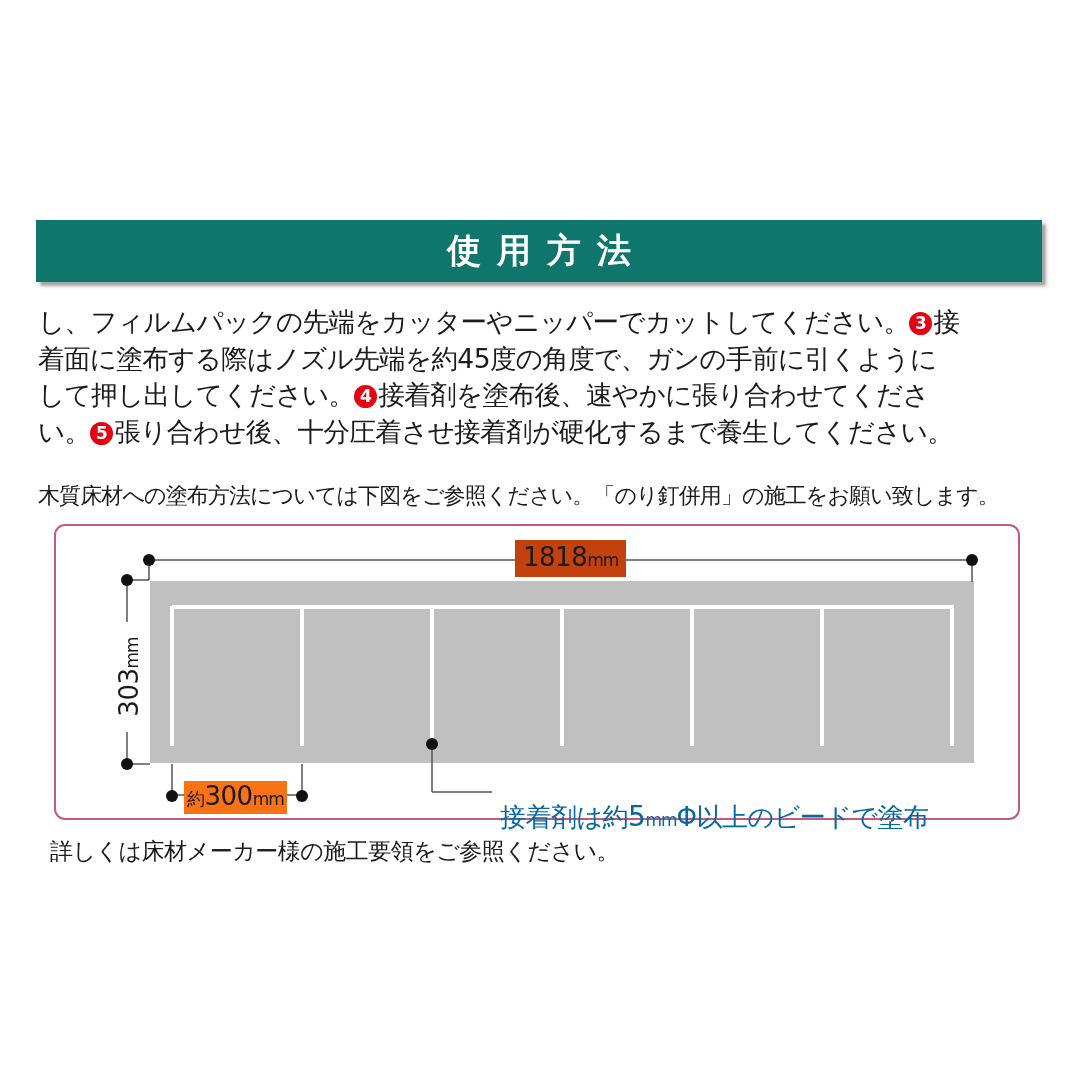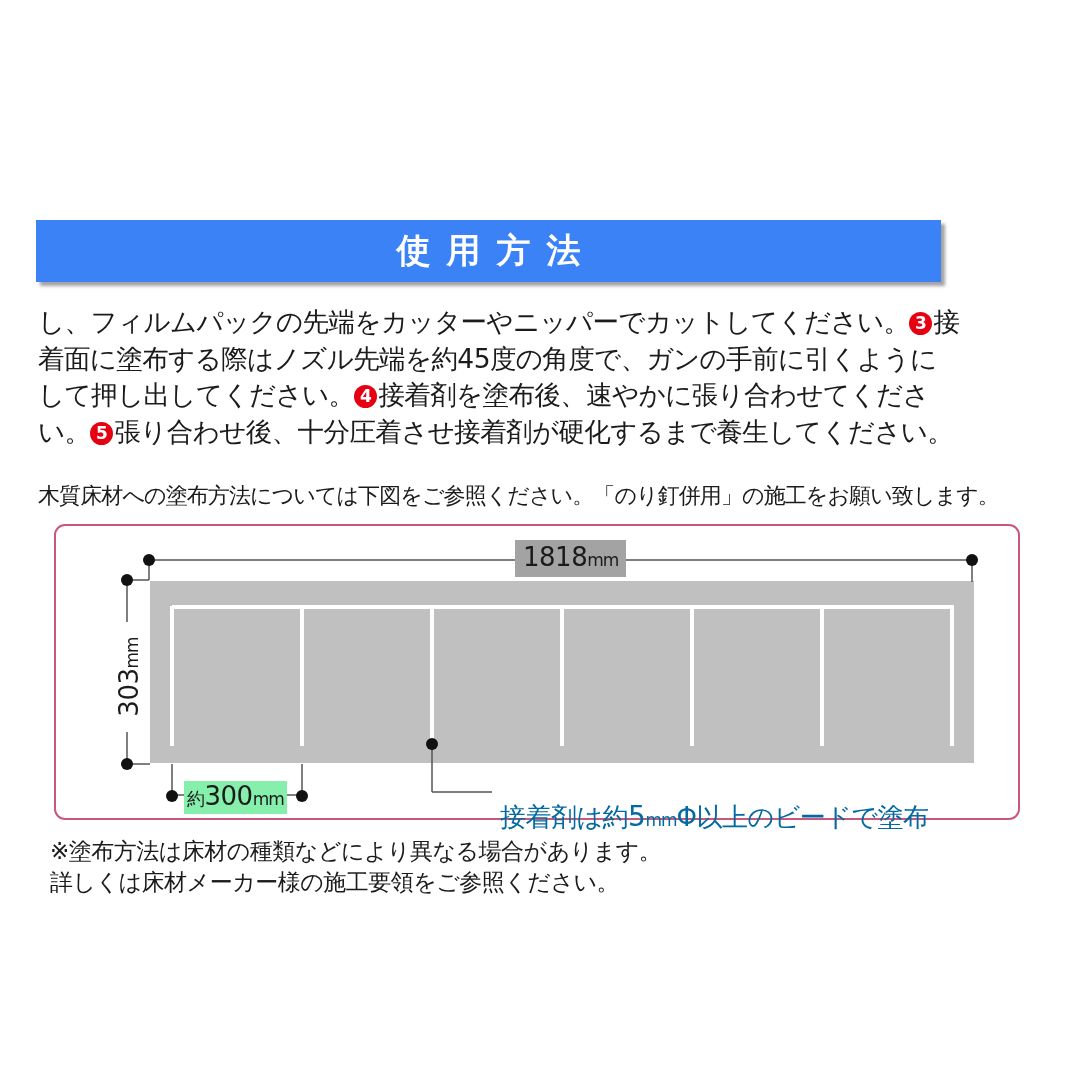--- a/index.html
+++ b/index.html
@@ -2,22 +2,22 @@
 <html><head>
   <meta charset="utf-8">
   <style>
     html, body { margin: 0; padding: 0; background: #ffffff; }
     body {
       width: 1080px; height: 1080px; position: relative; overflow: hidden;
       font-family: "DejaVu Sans", "Liberation Sans", sans-serif;
       color: #1a1a1a;
     }
     .header-bar {
-      position: absolute; left: 36px; top: 220px; width: 905px; height: 62px;
-      background: #3b82f6;
+      position: absolute; left: 36px; top: 220px; width: 1006px; height: 62px;
+      background: #0f766e;
       box-shadow: 4px 4px 3px rgba(90, 90, 90, 0.55);
       display: flex; align-items: center; justify-content: center;
     }
     .header-title {
       color: #ffffff; font-weight: bold; font-size: 34px; letter-spacing: 16px;
       padding-left: 16px;
     }
     .instructions {
       position: absolute; left: 38px; top: 304px; width: 1010px;
       font-size: 26.5px; line-height: 36.5px; letter-spacing: -0.6px;
@@ -35,32 +35,32 @@
       font-size: 22px; letter-spacing: -0.9px; white-space: nowrap; color: #1b1b1b;
     }
     .panel {
       position: absolute; left: 54px; top: 524px; width: 966px; height: 296px;
       border: 2px solid #c8587c; border-radius: 11px; background: #ffffff;
       box-sizing: border-box;
     }
     svg.diagram { position: absolute; left: 0; top: 0; }
     .dim-label-top {
       position: absolute; left: 515px; top: 540px; font-size: 26px; color: #1b1b1b;
-      background: #a3a3a3; padding: 0 8px; line-height: 34px; letter-spacing: -0.5px;
+      background: #c2410c; padding: 0 8px; line-height: 34px; letter-spacing: -0.5px;
     }
     .unit-small { font-size: 17px; letter-spacing: -1px; }
     .dim-label-left {
       position: absolute; left: 74px; top: 660px; width: 110px; height: 34px;
       transform: rotate(-90deg); transform-origin: center center;
       font-size: 26px; line-height: 34px; text-align: center; color: #1b1b1b;
       background: #ffffff; letter-spacing: -0.5px;
     }
     .dim-label-bottom {
       position: absolute; left: 184px; top: 781px; font-size: 26px; line-height: 30px;
-      color: #1b1b1b; background: #86efac; padding: 0 3px; letter-spacing: -0.5px;
+      color: #1b1b1b; background: #f97316; padding: 0 3px; letter-spacing: -0.5px;
     }
     .dim-label-bottom .prefix { font-size: 18px; }
     .bead-label {
       position: absolute; left: 500px; top: 799px; font-size: 26px; line-height: 36px;
       color: #0369a1; white-space: nowrap; letter-spacing: -0.5px;
     }
     .bead-label .big { font-size: 28px; }
     .footnotes {
       position: absolute; left: 50px; top: 836px; font-size: 23px; line-height: 31px;
       color: #1b1b1b; letter-spacing: -0.5px; white-space: nowrap;
@@ -126,15 +126,14 @@
 
 <div class="dim-label-top"><span>1818</span><span class="unit-small">mm</span></div>
 
 <div class="dim-label-left"><span>303</span><span class="unit-small">mm</span></div>
 
 <div class="dim-label-bottom"><span class="prefix">約</span><span>300</span><span class="unit-small">mm</span></div>
 
 <div class="bead-label"><span>接着剤は約</span><span class="big">5</span><span class="unit-small">mm</span><span>Φ以上のビードで塗布</span></div>
 
 <div class="footnotes">
-  <span>※塗布方法は床材の種類などにより異なる場合があります。</span>
   <span>詳しくは床材メーカー様の施工要領をご参照ください。</span>
 </div>
 
 </body></html>

